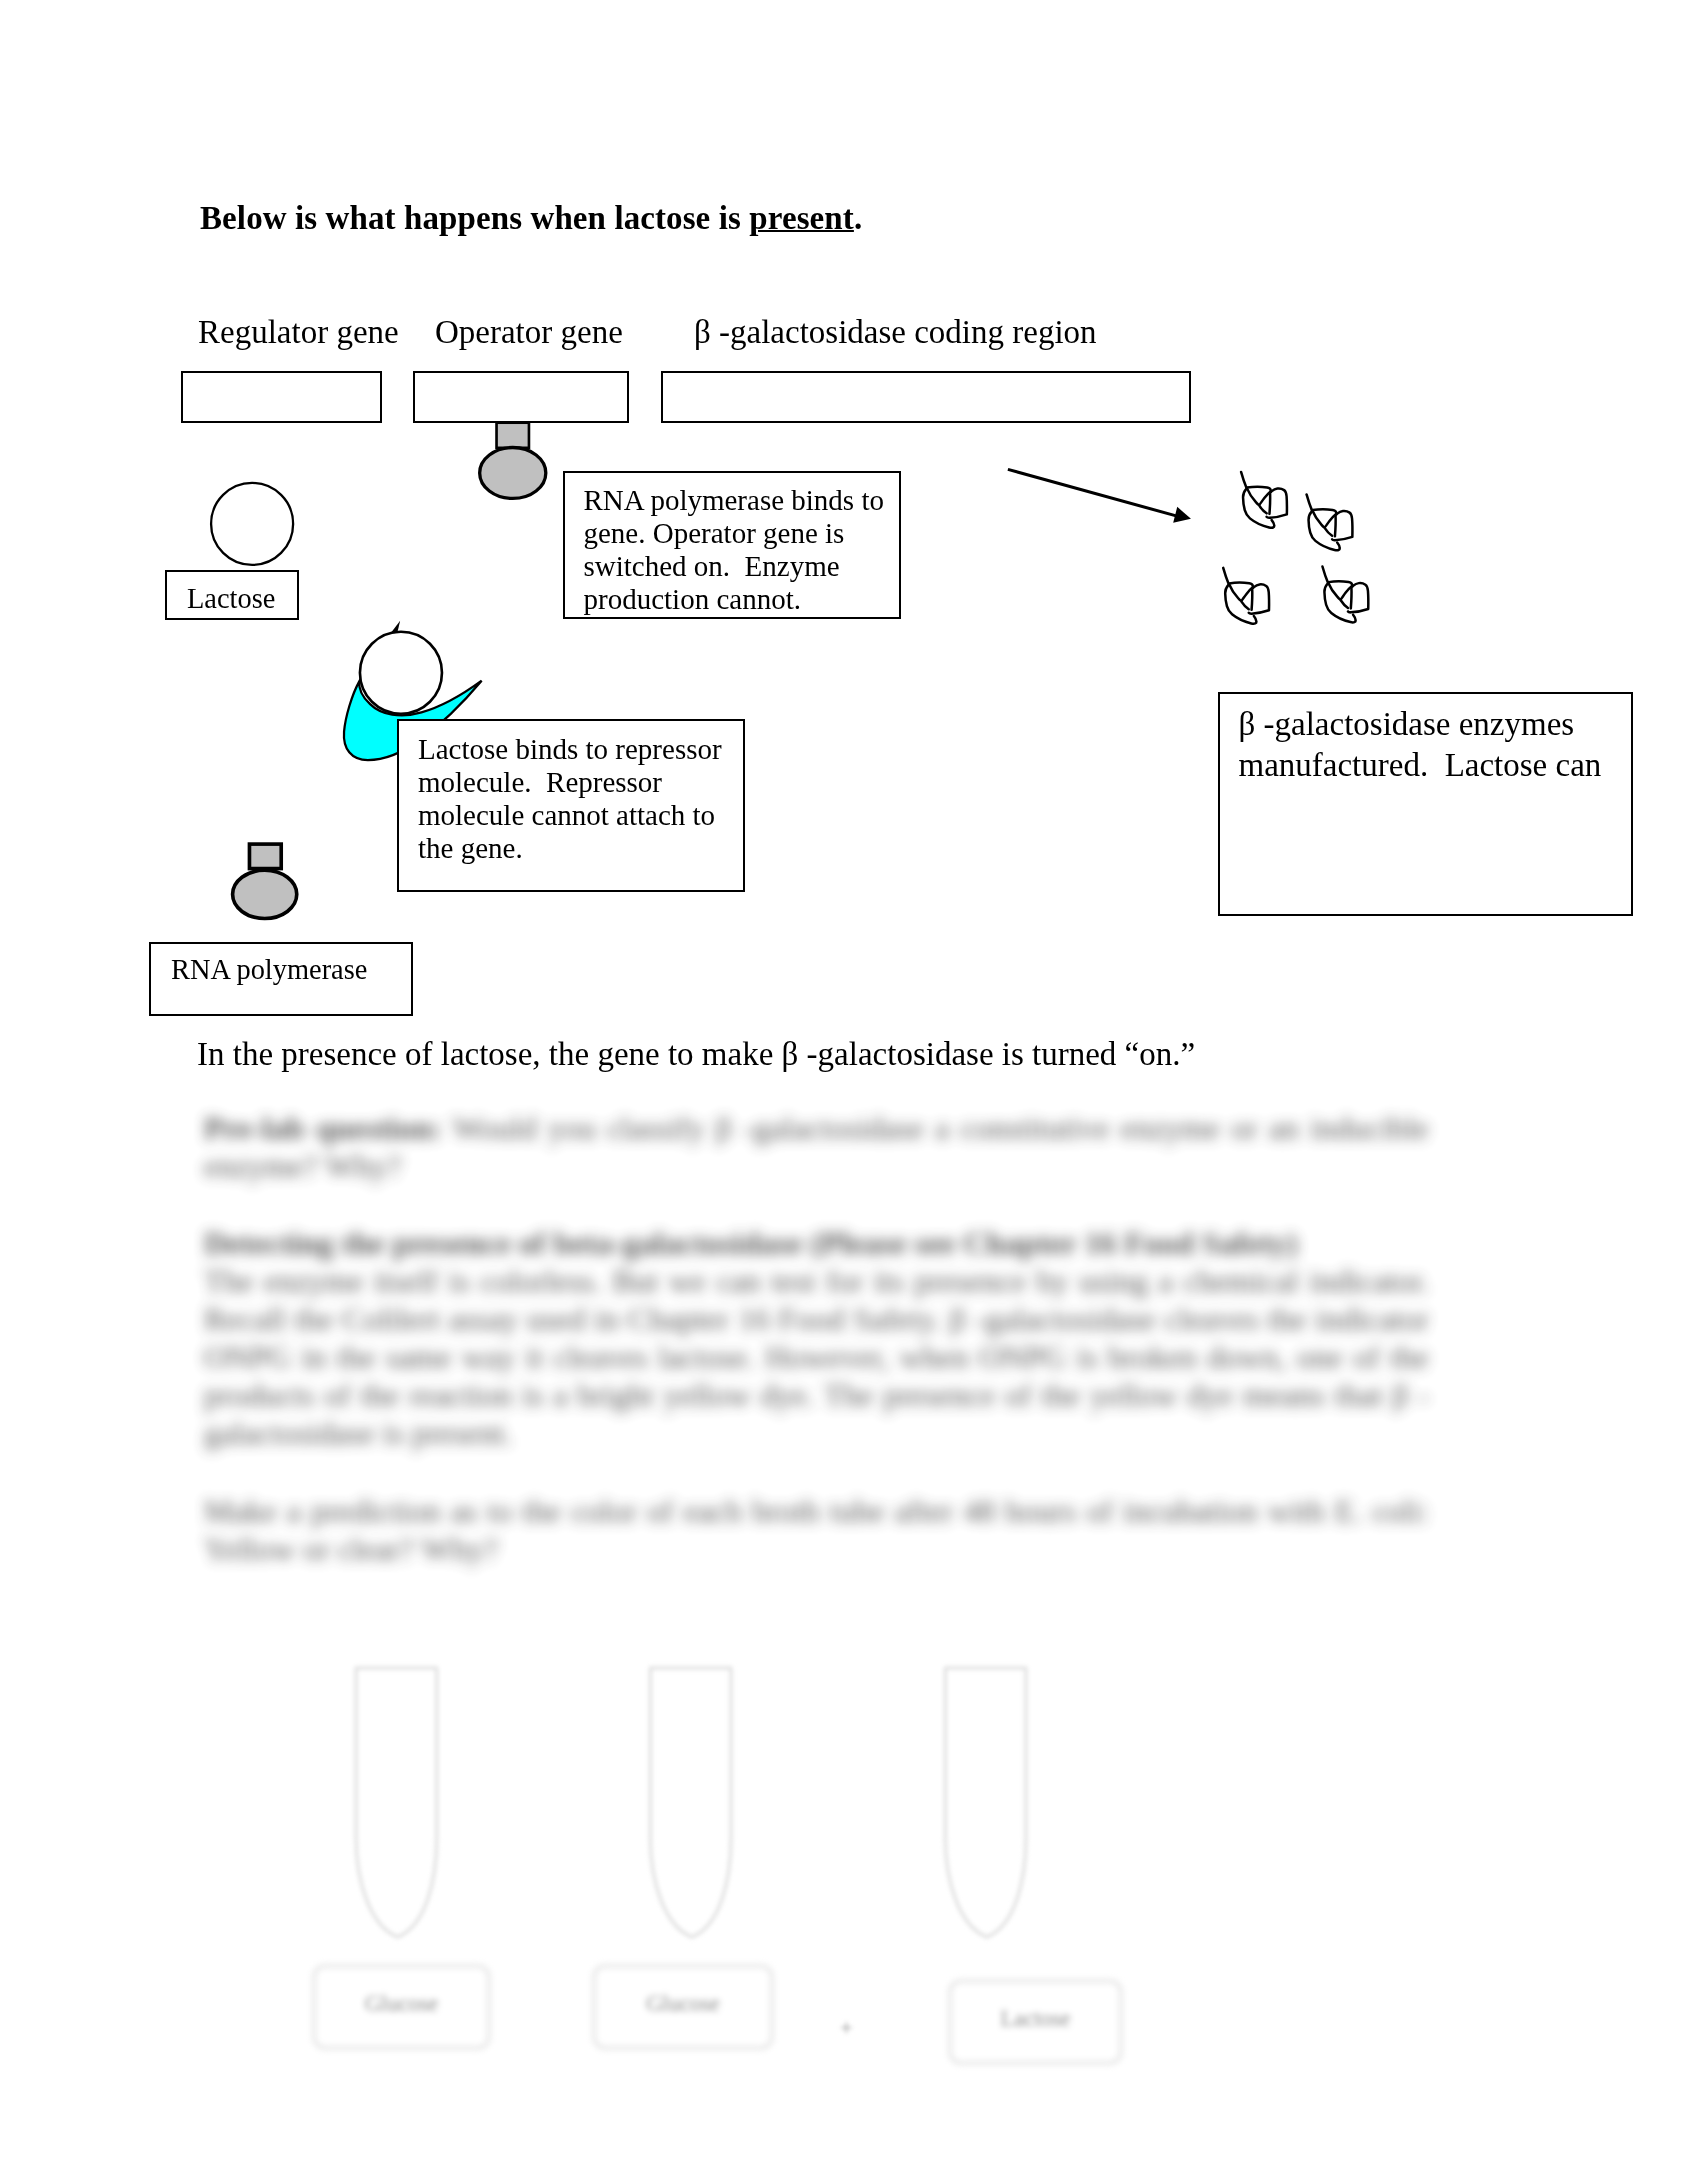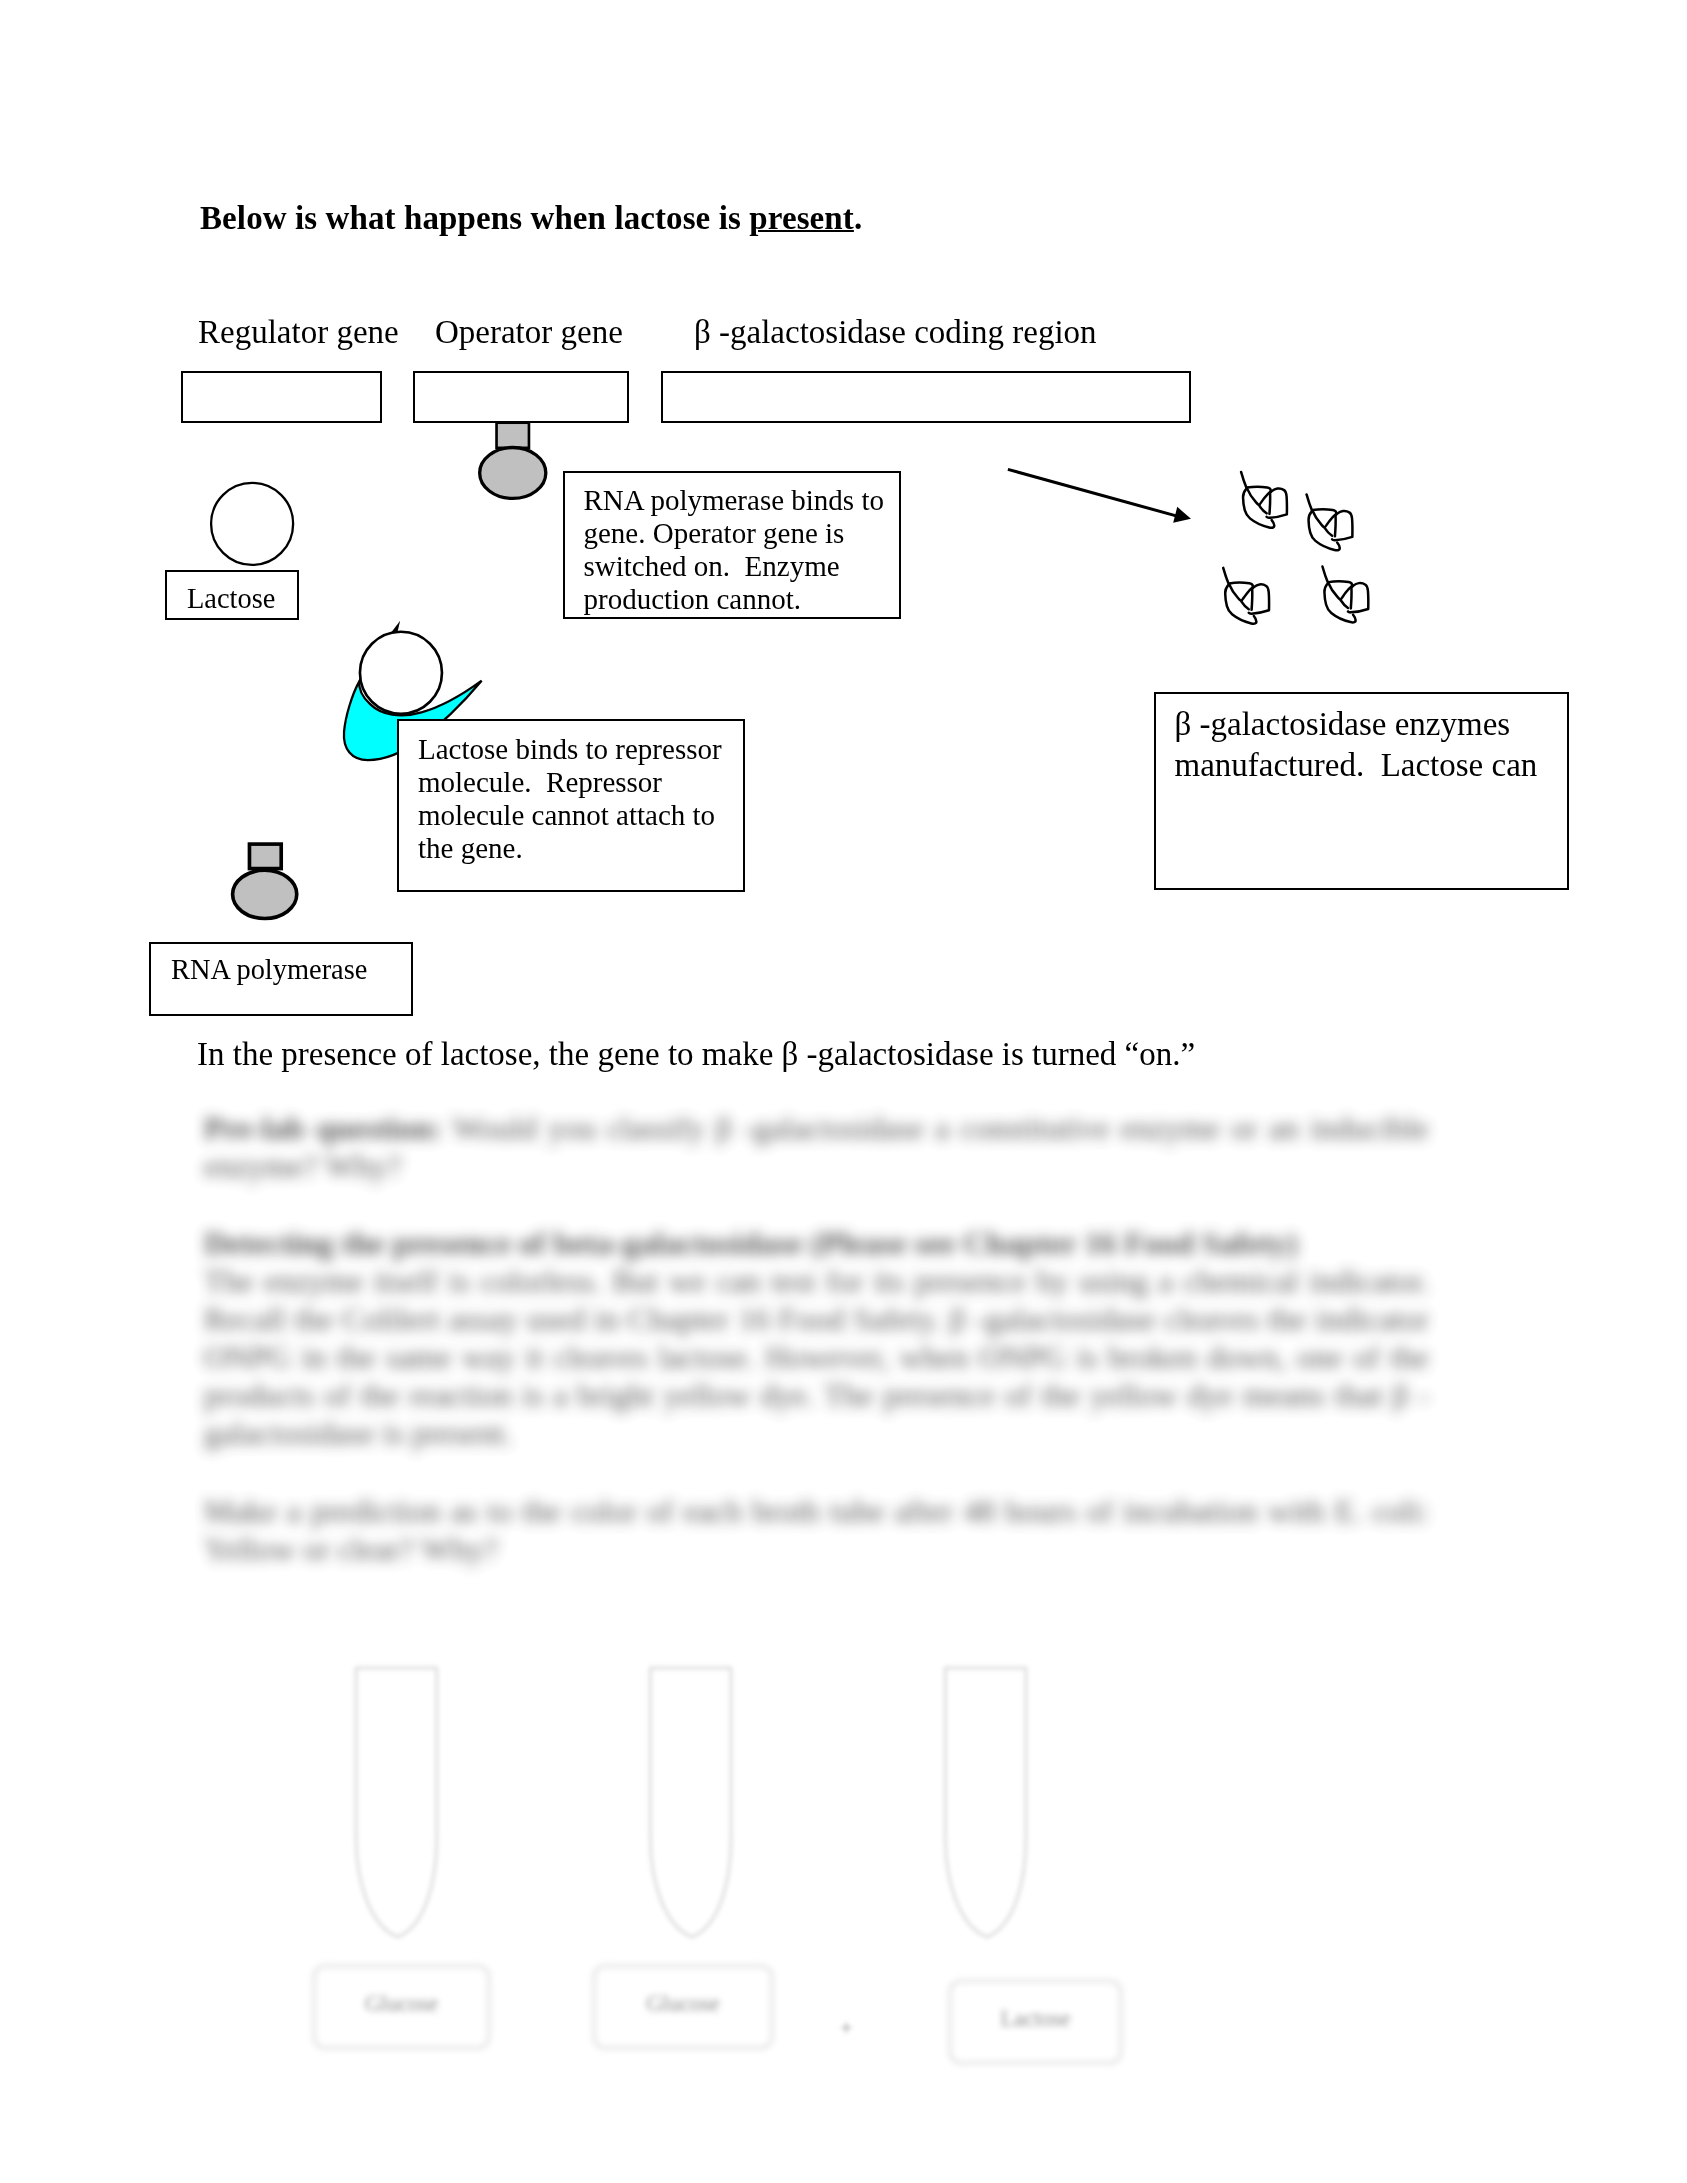--- a/index.html
+++ b/index.html
@@ -27,21 +27,21 @@
   #lactose-box .inner{left:20px;top:11.2px;font-size:28.4px;white-space:nowrap;}
 
   .ln{white-space:pre;}
 
   #callout1{left:563px;top:471px;width:338px;height:148px;overflow:hidden;}
   #callout1 .inner{left:18.5px;top:10.6px;font-size:29px;line-height:33px;}
 
   #callout2{left:397px;top:719px;width:348px;height:173px;overflow:hidden;}
   #callout2 .inner{left:19px;top:12px;font-size:29px;line-height:33px;}
 
-  #callout3{left:1154px;top:692px;width:415px;height:198px;overflow:hidden;}
+  #callout3{left:1218px;top:692px;width:415px;height:224px;overflow:hidden;}
   #callout3 .inner{left:18.5px;top:10px;font-size:33px;line-height:41px;}
 
   #polymerase-box{left:149px;top:942px;width:264px;height:74px;}
   #polymerase-box .inner{left:20px;top:10px;font-size:28.4px;white-space:nowrap;}
 
   #summary{left:197px;top:1036px;font-size:33px;}
 
   .blurred{position:absolute;font-size:32px;color:#3a3a3a;filter:blur(6.3px);opacity:0.86;
            text-align:justify;width:1225px;line-height:38px;}
   #prelab{left:204px;top:1109px;}

